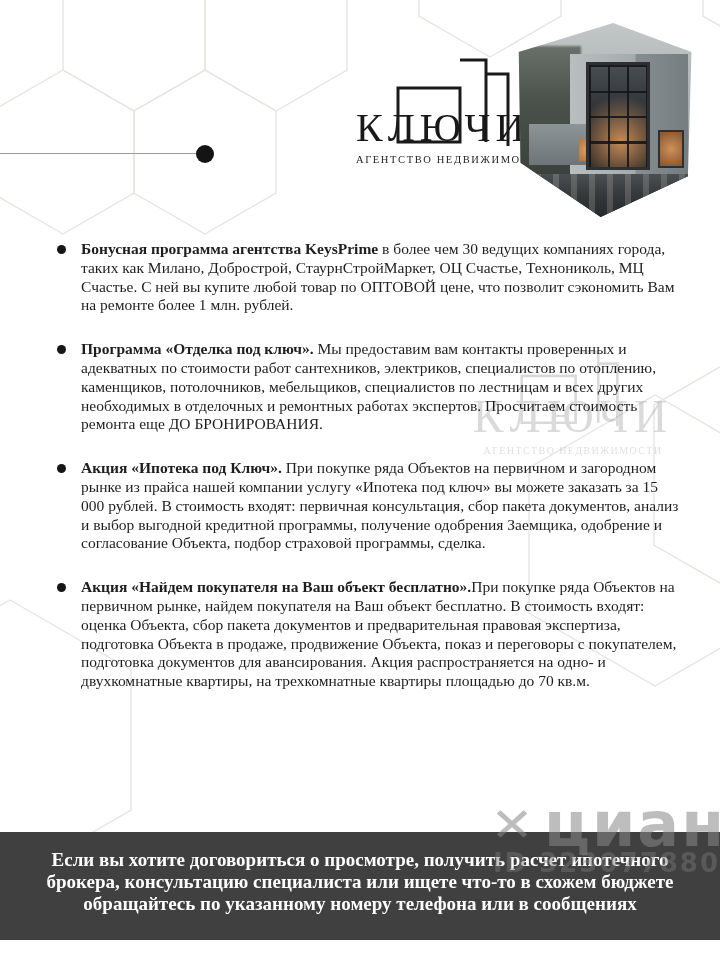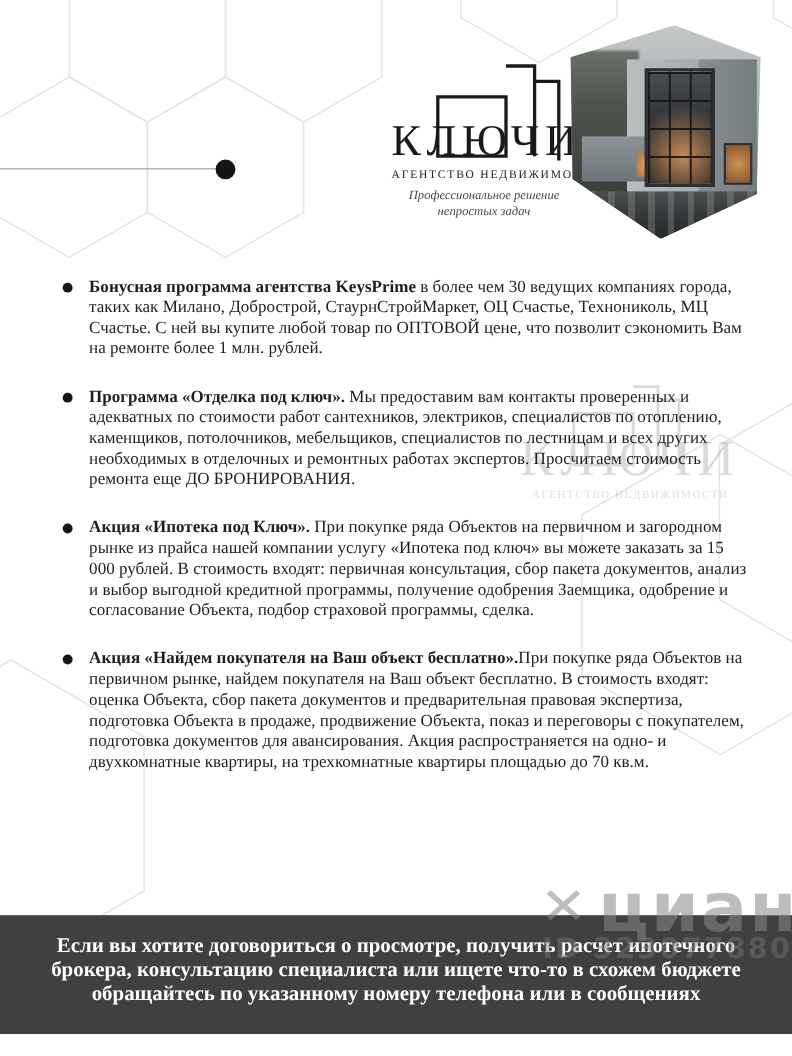--- a/index.html
+++ b/index.html
@@ -96,21 +96,20 @@
     position:absolute; left:468px; top:348px; width:210px; z-index:1;
     text-align:center; opacity:0.16; pointer-events:none;
   }
   .logo-watermark .key-ico { display:block; margin:0 auto -34px 50px; }
   .lw-name { font-size:46px; letter-spacing:6px; color:#222; line-height:1; }
   .lw-sub { margin-top:5px; font-size:10px; letter-spacing:1.4px; color:#333; white-space:nowrap; }
   
   .bullets {
     position:absolute; left:57px; top:240px; width:628px; z-index:2;
     list-style:none;
-    margin-top:12px;
   }
   .bullets li {
     position:relative; padding-left:24px; margin-bottom:25px;
     font-size:15.5px; line-height:18.8px; color:#1e1e1e;
   }
   .bullet-dot {
     position:absolute; left:0; top:5px; width:9px; height:9px;
     border-radius:50%; background:#161616;
   }
   .b-bold { font-weight:700; }
@@ -164,21 +163,20 @@
 <div class="top-dot"></div>
 
 <div class="logo">
   <svg class="key-ico" width="126" height="92" viewBox="0 0 126 92" fill="none" stroke="#1a1a1a" stroke-width="3">
     <path d="M4,32 H66 V86 H4 Z"></path>
     <path d="M66,4 H92 V86"></path>
     <path d="M92,18 H114 V90"></path>
   </svg>
   <div class="logo-name">КЛЮЧИ</div>
   <div class="logo-sub">АГЕНТСТВО НЕДВИЖИМОСТИ</div>
-  <div class="logo-tag">Профессиональное решение непростых задач</div>
 </div>
 
 <div class="hex-photo">
   <div class="hp-trees"></div>
   <div class="hp-building"></div>
   <div class="hp-wing"></div>
   <div class="hp-wing-window"></div>
   <div class="hp-window"></div>
   <div class="hp-right-window"></div>
   <div class="hp-ground"></div>

